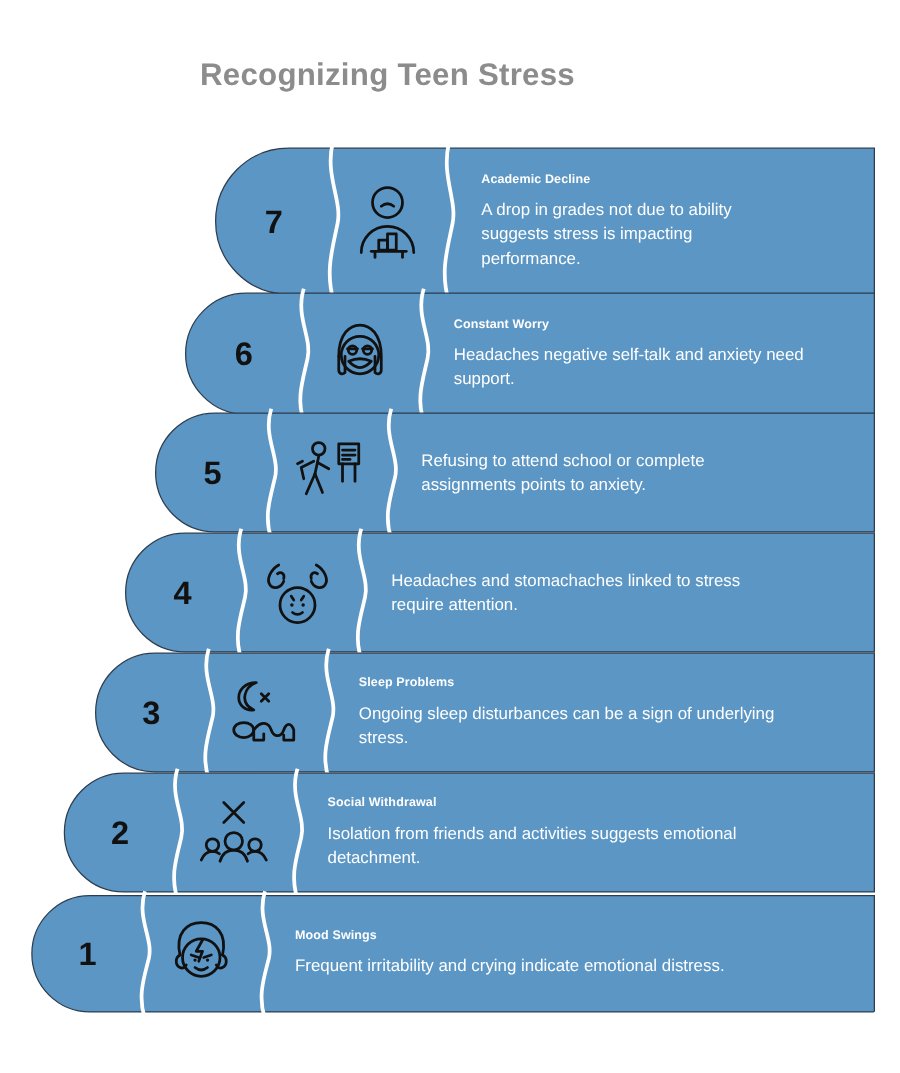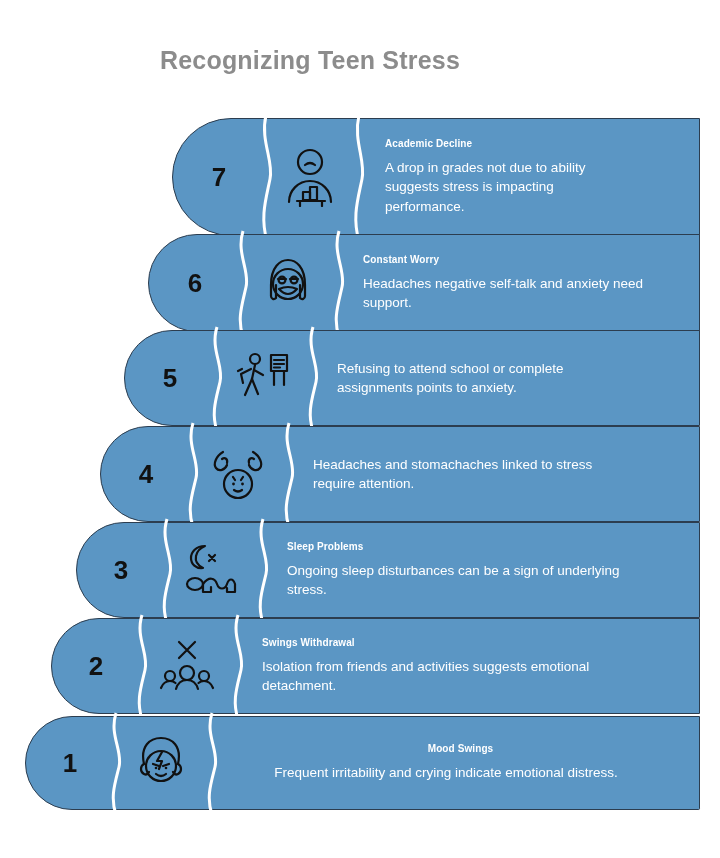--- a/index.html
+++ b/index.html
@@ -282,21 +282,21 @@
         <path d="M23 4 L39 20 M39 4 L23 20"></path>
         <circle cx="31" cy="35" r="7"></circle>
         <path d="M20 51 C 22 44, 26 42, 31 42 C 36 42, 40 44, 42 51"></path>
         <circle cx="14" cy="38" r="5"></circle>
         <path d="M5 50 C 7 45, 10 43, 14 43 C 16 43, 18 43.6, 19.5 45"></path>
         <circle cx="48" cy="38" r="5"></circle>
         <path d="M57 50 C 55 45, 52 43, 48 43 C 46 43, 44 43.6, 42.5 45"></path>
       </svg>
     </div>
     <div class="text-cell" style="padding-left:28px;">
-      <div class="step-heading">Swings Withdrawal</div>
+      <div class="step-heading">Social Withdrawal</div>
       <div class="step-desc" style="max-width:372px;">Isolation from friends and activities suggests emotional detachment.</div>
     </div>
     <div class="divider" style="left:81px; height:100px;">
       <svg width="20" height="100" viewBox="0 0 20 100" fill="none" stroke="#ffffff" stroke-width="3">
         <path d="M9 -2 C 2 20, 16 37, 12 53 C 8 70, 3 84, 9 102"></path>
       </svg>
     </div>
     <div class="divider" style="left:176px; height:100px;">
       <svg width="20" height="100" viewBox="0 0 20 100" fill="none" stroke="#ffffff" stroke-width="3">
         <path d="M10 -2 C 3 20, 17 37, 13 53 C 9 70, 4 84, 10 102"></path>
@@ -315,21 +315,21 @@
         <path d="M47 30 C 51 32, 51 38, 47 40 C 45 41, 43 40, 42 38"></path>
         <circle cx="30" cy="32" r="15"></circle>
         <path d="M31 18 L26 27 L31 27 L28 35"></path>
         <path d="M22 30 L28 32"></path>
         <path d="M38 30 L32 32"></path>
         <circle cx="25" cy="34" r="1.3" fill="#111" stroke="none"></circle>
         <circle cx="35" cy="34" r="1.3" fill="#111" stroke="none"></circle>
         <path d="M25 40 Q30 44, 35 40"></path>
       </svg>
     </div>
-    <div class="text-cell" style="padding-left:28px;text-align:center;">
+    <div class="text-cell" style="padding-left:28px;">
       <div class="step-heading">Mood Swings</div>
       <div class="step-desc" style="max-width:420px;">Frequent irritability and crying indicate emotional distress.</div>
     </div>
     <div class="divider" style="left:81px; height:98px;">
       <svg width="20" height="98" viewBox="0 0 20 98" fill="none" stroke="#ffffff" stroke-width="3">
         <path d="M9 -2 C 2 20, 16 36, 12 52 C 8 68, 3 82, 9 100"></path>
       </svg>
     </div>
     <div class="divider" style="left:176px; height:98px;">
       <svg width="20" height="98" viewBox="0 0 20 98" fill="none" stroke="#ffffff" stroke-width="3">

